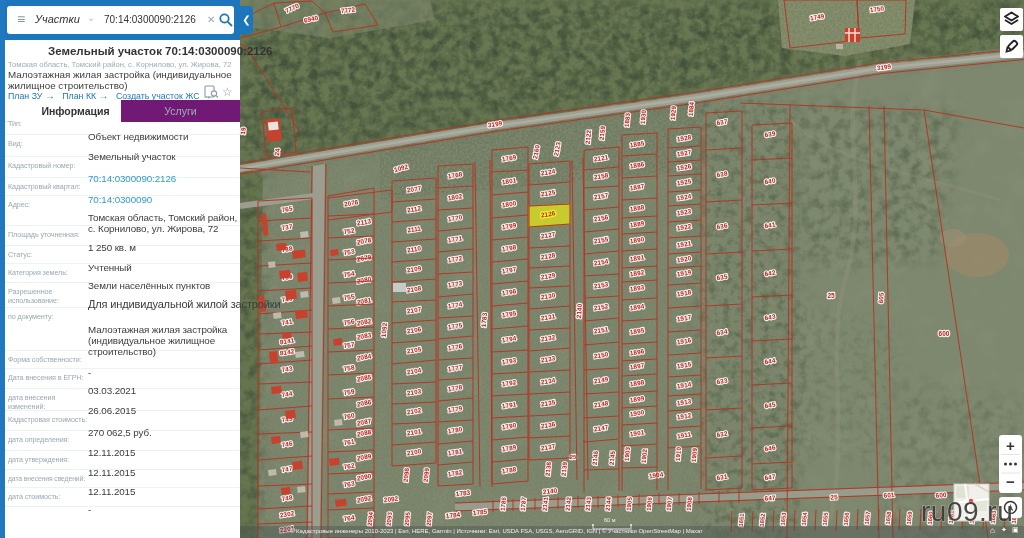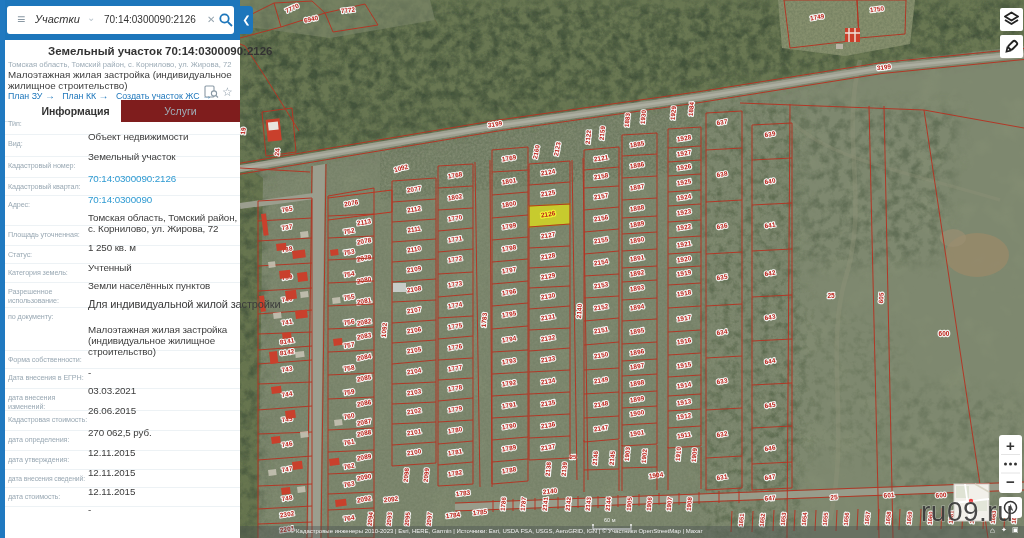--- a/index.html
+++ b/index.html
@@ -11,21 +11,21 @@
 #searchbox{position:absolute;left:7px;top:6px;width:227px;height:28px;background:#fff;border-radius:3px;}
 .sb{position:absolute;font-size:11px;color:#333;}
 #collapse{position:absolute;left:240px;top:6px;width:13px;height:28px;background:#1d76bb;border-radius:0 4px 4px 0;z-index:6;color:#fff;font-size:10px;line-height:28px;text-align:center;}
 #title{position:absolute;left:8px;top:45px;width:232px;font-size:11.5px;font-weight:bold;color:#333;z-index:6;white-space:nowrap;margin-left:40px;}
 #addr{position:absolute;left:8px;top:60px;width:232px;font-size:7.6px;color:#9cabb6;z-index:6;white-space:nowrap;}
 #usage{position:absolute;left:8px;top:70px;width:228px;font-size:9.8px;color:#3c3c3c;line-height:10.5px;z-index:6;}
 #links{position:absolute;left:8px;top:90px;width:228px;font-size:8.8px;color:#1d76bb;z-index:6;white-space:nowrap;}
 #licons{position:absolute;left:204px;top:85px;z-index:6;color:#8a99a5;font-size:11px;}
 #tabs{position:absolute;left:0;top:100px;width:240px;height:22px;z-index:6;border-bottom:1px solid #dfe6ea;}
 #tab1{position:absolute;left:0;top:0;width:121px;height:22px;background:#fff;font-size:10.5px;font-weight:bold;color:#333;text-align:center;line-height:22px;margin-left:15px;}
-#tab2{position:absolute;left:121px;top:0;width:119px;height:22px;background:#7f1d1d;font-size:10.5px;color:#9fb0ba;text-align:center;line-height:22px;}
+#tab2{position:absolute;left:121px;top:0;width:119px;height:22px;background:#701a75;font-size:10.5px;color:#9fb0ba;text-align:center;line-height:22px;}
 .row{position:absolute;left:0;width:240px;border-bottom:1px solid #edf2f5;z-index:6;}
 .lab{position:absolute;left:8px;top:5px;width:80px;font-size:7.2px;color:#9aa9b4;line-height:8.5px;letter-spacing:-0.1px;}
 .val{position:absolute;left:88px;top:16px;width:150px;font-size:9.8px;line-height:11px;letter-spacing:-0.1px;}
 </style></head>
 <body>
 <div id="stage">
 
 <div id="map"><svg width="1024" height="538" viewBox="0 0 1024 538" xmlns="http://www.w3.org/2000/svg" font-family="Liberation Sans, sans-serif" shape-rendering="geometricPrecision">
         <defs>
 <filter id="grain" x="0" y="0" width="1024" height="538" filterUnits="userSpaceOnUse" primitiveUnits="userSpaceOnUse">

